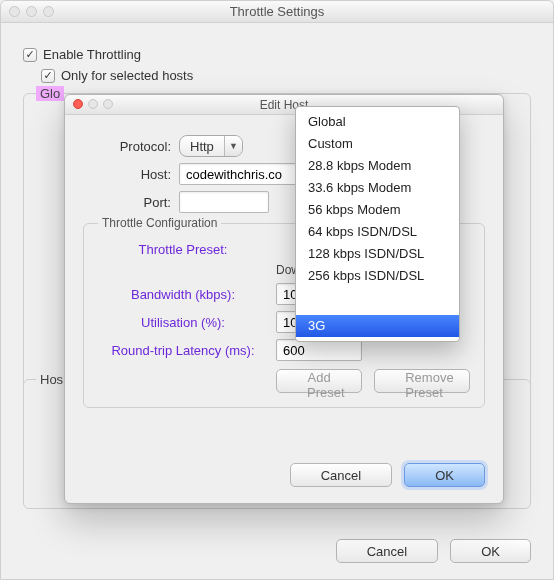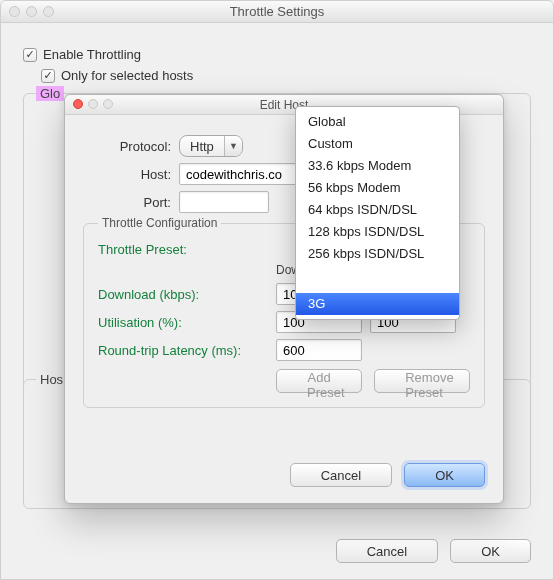--- a/index.html
+++ b/index.html
@@ -104,21 +104,21 @@
     border-bottom: 1px solid #cfcfcf;
     text-align: center; line-height: 20px; font-size: 12px; color:#555;
     position: relative;
   }
   .sheet-traffic { position:absolute; left:8px; top:4px; display:flex; gap:5px; }
   .rdot { width:10px; height:10px; border-radius:50%; background:#ff5f57; border:1px solid #d64338; }
   .gdot { width:10px; height:10px; border-radius:50%; background:#e6e6e6; border:1px solid #c8c8c8; }
   .sheet-body { padding: 14px 18px; }
   .form-row { display: flex; align-items: center; margin: 6px 0; gap: 8px; }
   .form-label { width: 88px; text-align: right; color:#333; }
-  .form-label-wide { width: 170px; text-align: left; color:#15803d; }
+  .form-label-wide { width: 170px; text-align: center; color:#6d28d9; }
   .text-input {
     height: 22px; border: 1px solid #b8b8b8; background: #fff;
     padding: 2px 6px; font-size: 13px; border-radius: 2px;
     box-shadow: inset 0 1px 2px rgba(0,0,0,0.08);
   }
   .select-wrap {
     display:inline-flex; height:22px; border:1px solid #aaa; border-radius:8px;
     background: linear-gradient(#fff,#ececec); overflow:hidden;
   }
   .select-text { padding: 2px 10px; line-height:18px; }
@@ -231,21 +231,21 @@
       <div class="form-row">
         <div class="form-label-wide">Throttle Preset:</div>
       </div>
 
       <div class="col-headers">
         <div class="col-head">Download</div>
         <div class="col-head">Upload</div>
       </div>
 
       <div class="form-row">
-        <div class="form-label-wide">Download (kbps):</div>
+        <div class="form-label-wide">Bandwidth (kbps):</div>
         <input class="text-input num-input" value="1024" style="">
         <input class="text-input num-input" value="128" style="">
       </div>
 
       <div class="form-row">
         <div class="form-label-wide">Utilisation (%):</div>
         <input class="text-input num-input" value="100" style="">
         <input class="text-input num-input" value="100" style="">
       </div>
 
@@ -263,19 +263,20 @@
   </div>
   <div class="sheet-buttons">
     <button class="btn">Cancel</button>
     <button class="btn primary">OK</button>
   </div>
 </div>
 
 <div class="popup" id="preset-popup">
     <div class="popup-item">Global</div>
     <div class="popup-item">Custom</div>
+    <div class="popup-item">28.8 kbps Modem</div>
     <div class="popup-item">33.6 kbps Modem</div>
     <div class="popup-item">56 kbps Modem</div>
     <div class="popup-item">64 kbps ISDN/DSL</div>
     <div class="popup-item">128 kbps ISDN/DSL</div>
     <div class="popup-item">256 kbps ISDN/DSL</div>
     <div class="popup-item selected">3G</div>
   </div>
 
 </body></html>

